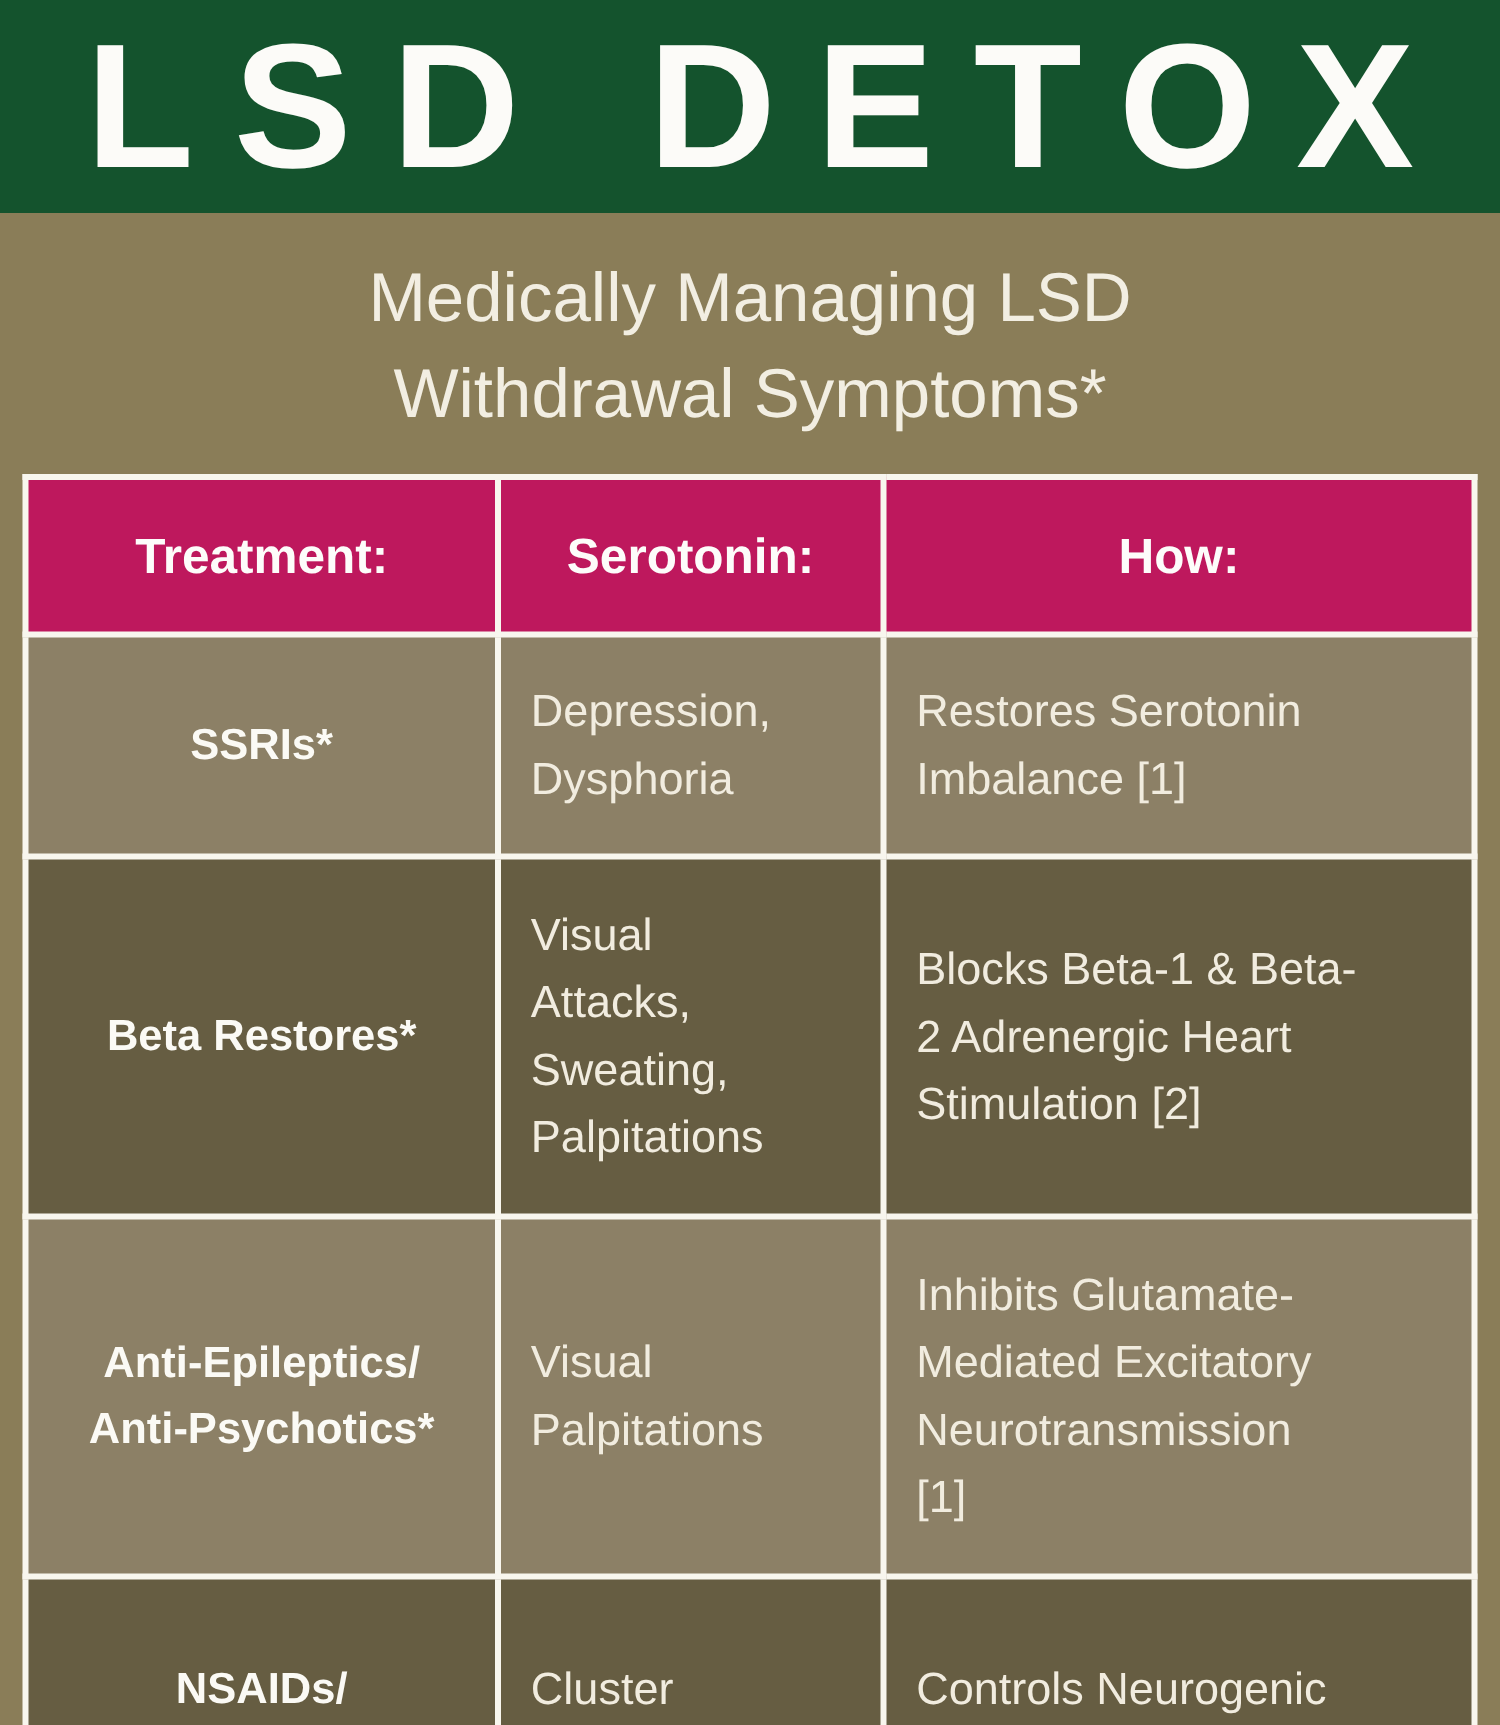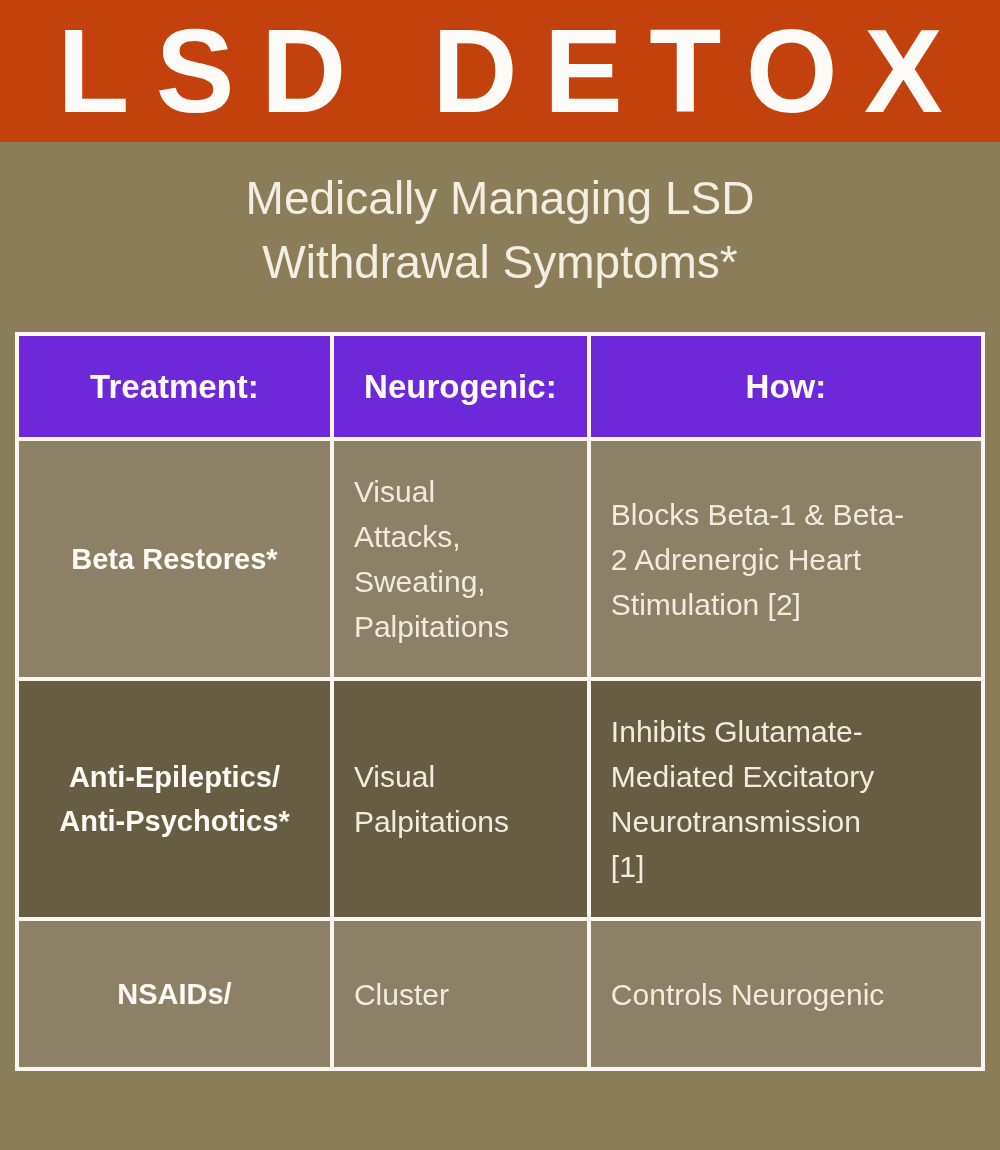--- a/index.html
+++ b/index.html
@@ -6,60 +6,60 @@
   html, body {
     width: 1000px; height: 1150px;
     overflow: hidden;
     background: #8a7d58;
     font-family: "Liberation Sans", "DejaVu Sans", sans-serif;
   }
 
   
   .banner {
     width: 100%; height: 142px;
-    background: #c2410c;
+    background: #14532d;
     display: flex; align-items: center; justify-content: center;
   }
   .banner-title {
     color: #fcfbf8;
     font-size: 118px;
     font-weight: 700;
     line-height: 1;
     letter-spacing: 0.225em;
     white-space: nowrap;
     padding-left: 0.225em; 
   }
 
   
   .subtitle {
     color: #f2eee2;
     font-size: 46px;
     line-height: 64px;
     text-align: center;
     white-space: pre-line;
-    padding: 24px 0 38px 0;
+    padding: 24px 0 22px 0;
   }
 
   
   .table-wrap { padding: 0 15px; }
   table.detox {
     width: 100%;
     border-collapse: collapse;
     table-layout: fixed;
   }
   table.detox th, table.detox td {
     border: 4px solid #f8f6ee;
   }
   col.c1 { width: 32.6%; }
   col.c2 { width: 26.6%; }
   col.c3 { width: 40.8%; }
 
   thead th {
     height: 105px;
-    background: #6d28d9;
+    background: #be185d;
     color: #fdfcfa;
     font-size: 33px;
     font-weight: 700;
     text-align: center;
     vertical-align: middle;
   }
 
   tbody td {
     vertical-align: middle;
     font-size: 30px;
@@ -101,25 +101,32 @@
 <div class="table-wrap">
   <table class="detox">
     <colgroup>
         <col class="c1">
         <col class="c2">
         <col class="c3">
       </colgroup>
     <thead>
       <tr>
         <th>Treatment:</th>
-        <th>Neurogenic:</th>
+        <th>Serotonin:</th>
         <th>How:</th>
       </tr>
     </thead>
     <tbody>
+      <tr class="row-ssris">
+        <td class="treatment">SSRIs*</td>
+        <td class="addresses">Depression,
+Dysphoria</td>
+        <td class="how">Restores Serotonin
+Imbalance [1]</td>
+      </tr>
       <tr class="row-beta">
         <td class="treatment">Beta Restores*</td>
         <td class="addresses">Visual
 Attacks,
 Sweating,
 Palpitations</td>
         <td class="how">Blocks Beta-1 &amp; Beta-
 2 Adrenergic Heart
 Stimulation [2]</td>
       </tr>

